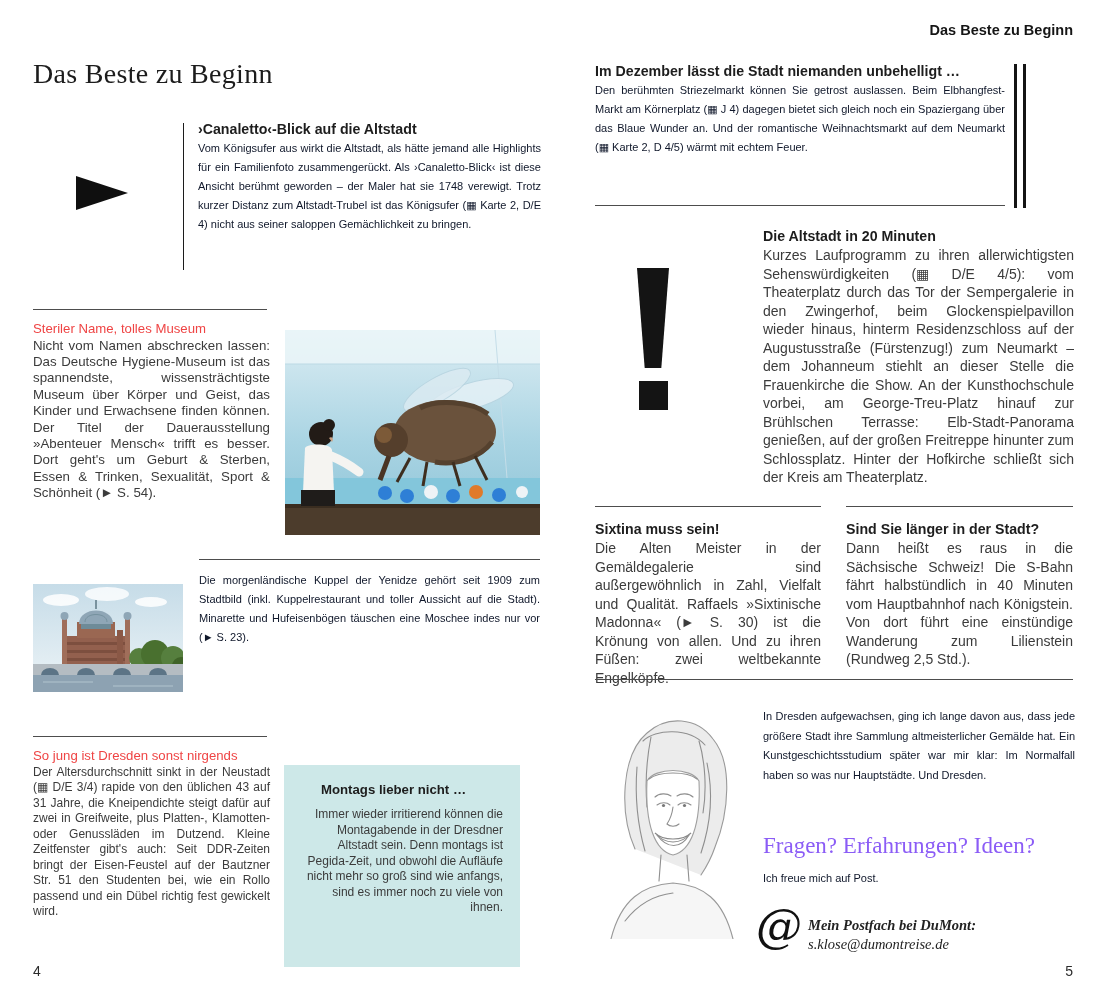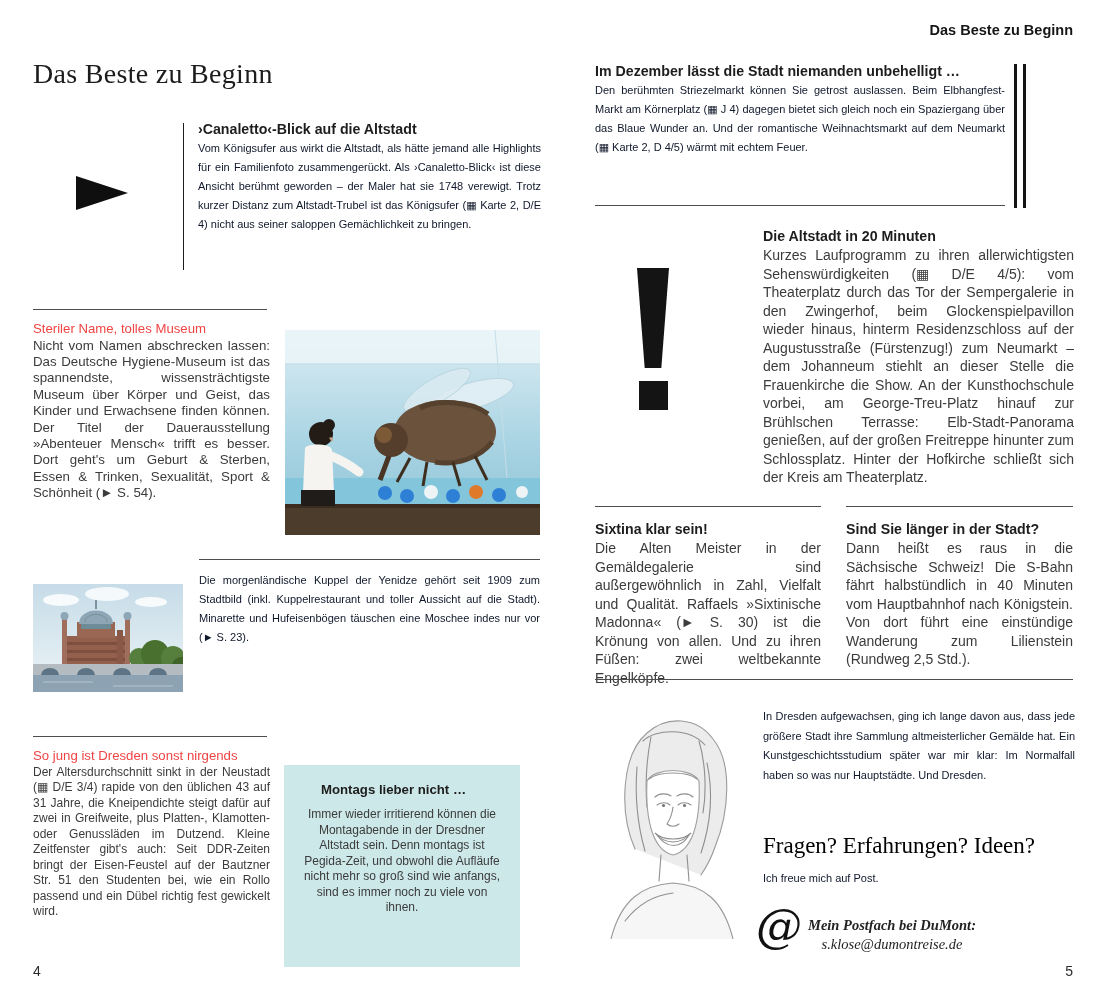--- a/index.html
+++ b/index.html
@@ -30,21 +30,21 @@
     border-left:52px solid #0f0f0f;
   }
   .teal-box { background:#cde8e8; padding:16px 17px; }
   .teal-box .box-head { font-weight:bold; font-size:13.2px; line-height:17px; color:#1d1d1d; margin-bottom:9px;padding-left:20px; }
 
   .excl { display:flex; flex-direction:column; align-items:center; width:34px; }
   .excl-bar { width:32px; height:100px; background:#141414;
     clip-path:polygon(0 0, 100% 0, 76% 100%, 24% 100%); }
   .excl-dot { width:29px; height:29px; background:#141414; margin-top:13px; }
 
-  .teal-h { font-family:"Liberation Serif", serif; font-size:23px; font-weight:400; color:#000000; }
+  .teal-h { font-family:"Liberation Serif", serif; font-size:23px; font-weight:400; color:#8b5cf6; }
   .ital-serif { font-family:"Liberation Serif", serif; font-style:italic; font-size:14.5px; line-height:19px; color:#222; }
   .ital-serif.b { font-weight:bold; }
   .at-glyph { font-family:"DejaVu Serif", serif; font-style:italic; font-size:46px; color:#111; line-height:1; }
 
   .bars { display:flex; gap:6px; }
   .bar { width:3px; height:144px; background:#141414; }
 
   .img-frame { display:block; }
 </style>
 </head>
@@ -172,21 +172,21 @@
 
   <div class="abs rule" style="left:33px; top:736px; width:234px;"></div>
 
   <div class="abs" style="left:33px; top:748px; width:237px;">
     <h3 class="sec-head-sm">So jung ist Dresden sonst nirgends</h3>
     <p class="body-sm">Der Altersdurchschnitt sinkt in der Neustadt (▦ D/E 3/4) rapide von den üblichen 43 auf 31 Jahre, die Kneipendichte steigt dafür auf zwei in Greifweite, plus Platten-, Klamotten- oder Genussläden im Dutzend. Kleine Zeitfenster gibt's auch: Seit DDR-Zeiten bringt der Eisen-Feustel auf der Bautzner Str. 51 den Studenten bei, wie ein Rollo passend und ein Dübel richtig fest gewickelt wird.</p>
   </div>
 
   <div class="abs teal-box" style="left:284px; top:765px; width:236px; height:202px;">
     <h3 class="box-head">Montags lieber nicht …</h3>
-    <p class="body-sm" style="text-align:center;">Immer wieder irritierend können die Montagabende in der Dresdner Altstadt sein. Denn montags ist Pegida-Zeit, und obwohl die Aufläufe nicht mehr so groß sind wie anfangs, sind es immer noch zu viele von ihnen.</p>
+    <p class="body-sm" style="text-align:right;">Immer wieder irritierend können die Montagabende in der Dresdner Altstadt sein. Denn montags ist Pegida-Zeit, und obwohl die Aufläufe nicht mehr so groß sind wie anfangs, sind es immer noch zu viele von ihnen.</p>
   </div>
 
   <div class="abs pageno" style="left:33px; top:963px;">4</div>
 
   <div class="abs runhead" style="right:32px; top:22px;">Das Beste zu Beginn</div>
 
   <div class="abs" style="left:595px; top:62px; width:410px;">
     <h3 class="sec-head">Im Dezember lässt die Stadt niemanden unbehelligt …</h3>
     <p class="body">Den berühmten Striezelmarkt können Sie getrost auslassen. Beim Elbhangfest-Markt am Körnerplatz (▦ J 4) dagegen bietet sich gleich noch ein Spaziergang über das Blaue Wunder an. Und der romantische Weihnachtsmarkt auf dem Neumarkt (▦ Karte 2, D 4/5) wärmt mit echtem Feuer.</p>
   </div>
@@ -205,21 +205,21 @@
 
   <div class="abs" style="left:763px; top:227px; width:311px;">
     <h3 class="sec-head">Die Altstadt in 20 Minuten</h3>
     <p class="body-rt">Kurzes Laufprogramm zu ihren allerwichtigsten Sehenswürdigkeiten (▦ D/E 4/5): vom Theaterplatz durch das Tor der Sempergalerie in den Zwingerhof, beim Glockenspielpavillon wieder hinaus, hinterm Residenzschloss auf der Augustusstraße (Fürstenzug!) zum Neumarkt – dem Johanneum stiehlt an dieser Stelle die Frauenkirche die Show. An der Kunsthochschule vorbei, am George-Treu-Platz hinauf zur Brühlschen Terrasse: Elb-Stadt-Panorama genießen, auf der großen Freitreppe hinunter zum Schlossplatz. Hinter der Hofkirche schließt sich der Kreis am Theaterplatz.</p>
   </div>
 
   <div class="abs rule" style="left:595px; top:506px; width:226px;"></div>
   <div class="abs rule" style="left:846px; top:506px; width:227px;"></div>
 
   <div class="abs" style="left:595px; top:520px; width:226px;">
-    <h3 class="sec-head">Sixtina klar sein!</h3>
+    <h3 class="sec-head">Sixtina muss sein!</h3>
     <p class="body-rt">Die Alten Meister in der Gemäldegalerie sind außergewöhnlich in Zahl, Vielfalt und Qualität. Raffaels »Sixtinische Madonna« (► S. 30) ist die Krönung von allen. Und zu ihren Füßen: zwei weltbekannte Engelköpfe.</p>
   </div>
 
   <div class="abs" style="left:846px; top:520px; width:227px;">
     <h3 class="sec-head">Sind Sie länger in der Stadt?</h3>
     <p class="body-rt">Dann heißt es raus in die Sächsische Schweiz! Die S-Bahn fährt halbstündlich in 40 Minuten vom Hauptbahnhof nach Königstein. Von dort führt eine einstündige Wanderung zum Lilienstein (Rundweg 2,5 Std.).</p>
   </div>
 
   <div class="abs rule" style="left:595px; top:679px; width:478px;"></div>
 
@@ -261,20 +261,20 @@
   <div class="abs" style="left:763px; top:707px; width:312px;">
     <p class="body" style="line-height:19.5px;">In Dresden aufgewachsen, ging ich lange davon aus, dass jede größere Stadt ihre Sammlung altmeisterlicher Gemälde hat. Ein Kunstgeschichtsstudium später war mir klar: Im Normalfall haben so was nur Hauptstädte. Und Dresden.</p>
   </div>
 
   <h2 class="abs teal-h" style="left:763px; top:833px;">Fragen? Erfahrungen? Ideen?</h2>
 
   <p class="abs body" style="left:763px; top:869px; text-align:center;">Ich freue mich auf Post.</p>
 
   <div class="abs at-glyph" style="left:756px; top:903px;">@</div>
 
-  <div class="abs" style="left:808px; top:916px;text-align:center;">
+  <div class="abs" style="left:808px; top:916px;">
     <p class="ital-serif b">Mein Postfach bei DuMont:</p>
     <p class="ital-serif">s.klose@dumontreise.de</p>
   </div>
 
   <div class="abs pageno" style="right:32px; top:963px;">5</div>
 
 </div>
 
 </body></html>

